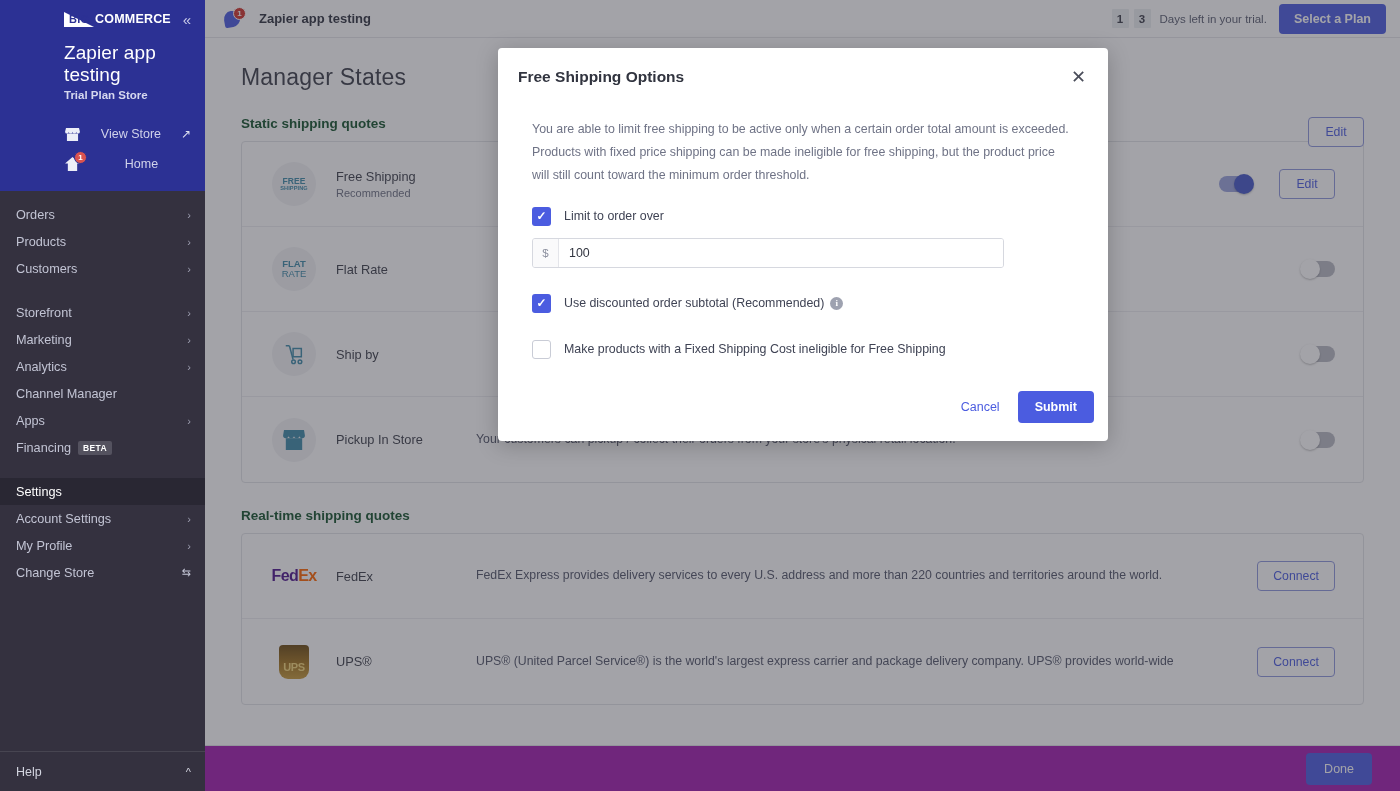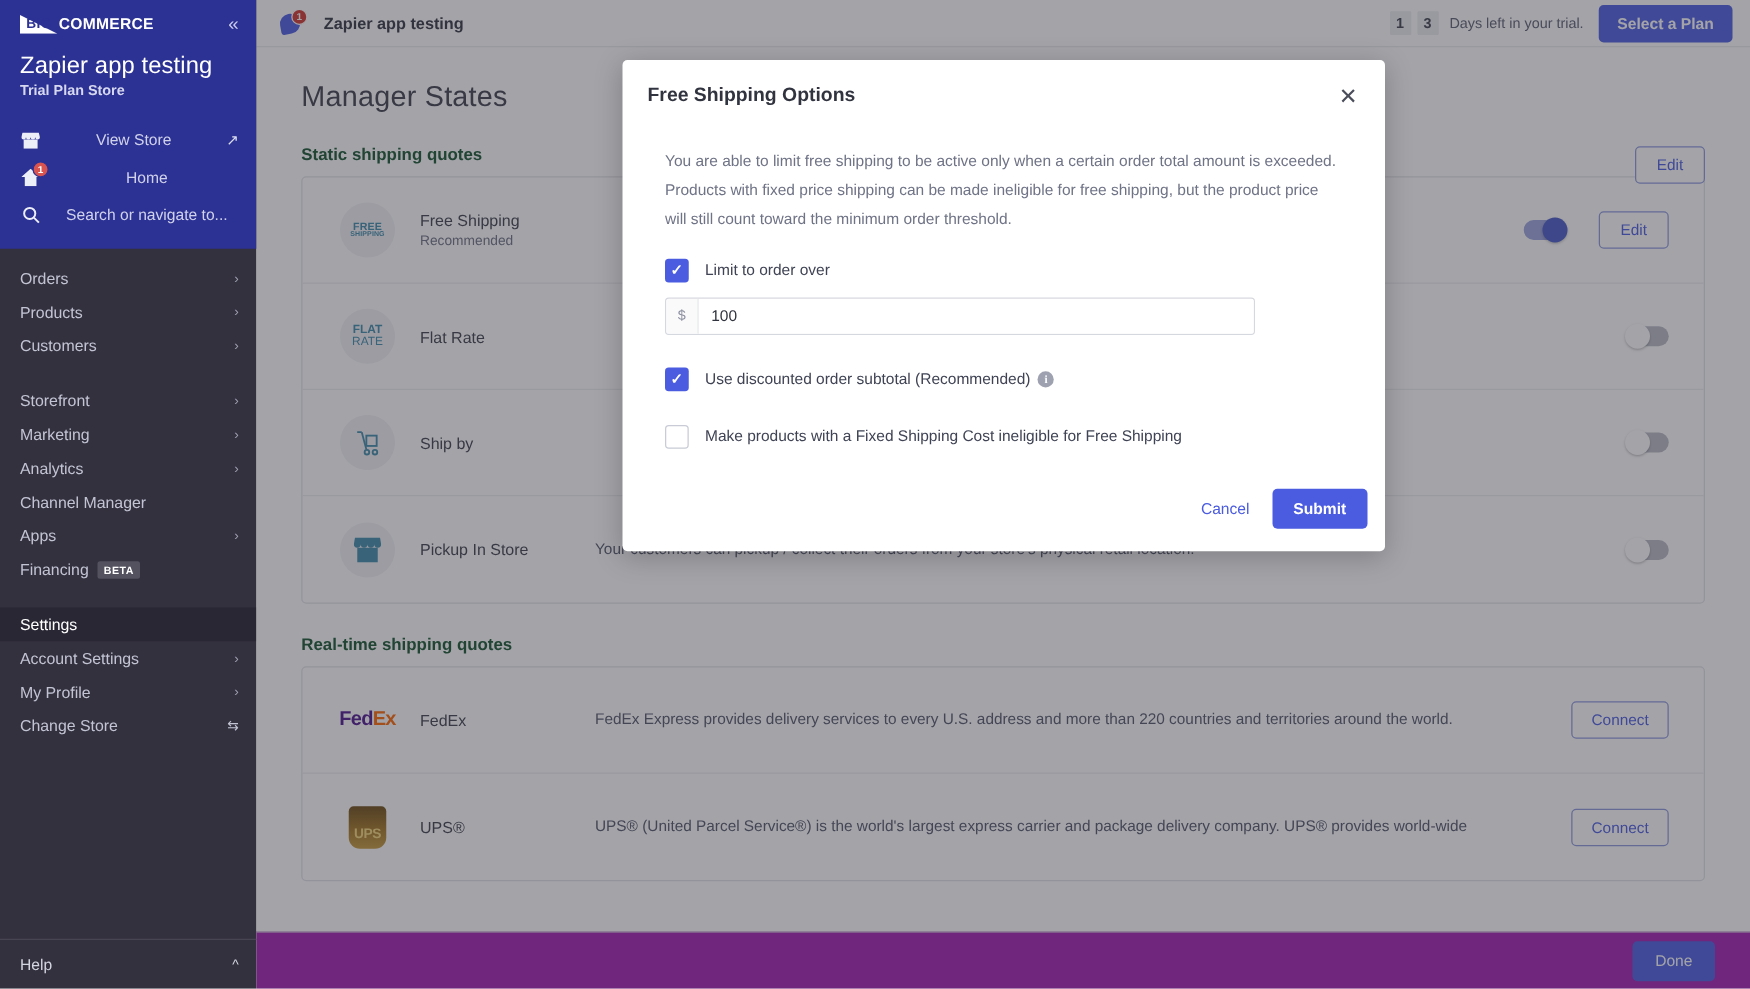--- a/index.html
+++ b/index.html
@@ -12,21 +12,21 @@
   .app { position: relative; width: 1400px; height: 791px; display: flex; }
 
   
   .sidebar {
     width: 205px; height: 791px;
     background: #34313f;
     display: flex; flex-direction: column;
     flex: 0 0 205px;
     position: relative; z-index: 5;
   }
-  .sb-top { background: #2c3194; }
+  .sb-top { background: #2c3194; padding-left: 48px; }
   .sb-logobar {
     height: 38px; display: flex; align-items: center;
     padding: 0 14px 0 16px; justify-content: space-between;
   }
   .logo { display: flex; align-items: center; gap: 0; }
   .logo-mark {
     width: 30px; height: 15px; position: relative; overflow: hidden; margin-right: 1px;
   }
   .logo-mark:before {
     content:""; position:absolute; left:0; bottom:0;
@@ -265,29 +265,20 @@
         </div>
         <div class="q-row">
           <span class="ic">
             <svg width="15" height="14" viewBox="0 0 16 15" fill="currentColor">
                 <path d="M8 0 0 7h3v8h10V7h3z"></path>
               </svg>
             <span class="badge">1</span>
           </span>
           <span class="q-label">Home</span>
         </div>
-        <div class="q-row">
-          <span class="ic">
-            <svg width="14" height="14" viewBox="0 0 16 16" fill="none" stroke="currentColor" stroke-width="1.8">
-                <circle cx="6.6" cy="6.6" r="5.1"></circle>
-                <line x1="10.4" y1="10.4" x2="15" y2="15"></line>
-              </svg>
-          </span>
-          <span class="q-label">Search or navigate to...</span>
-        </div>
       </div>
     </div>
 
     <div class="sb-nav">
       <div class="nav-item">
         <span>Orders</span>
         <span class="chev">›</span>
       </div>
       <div class="nav-item">
         <span>Products</span>

